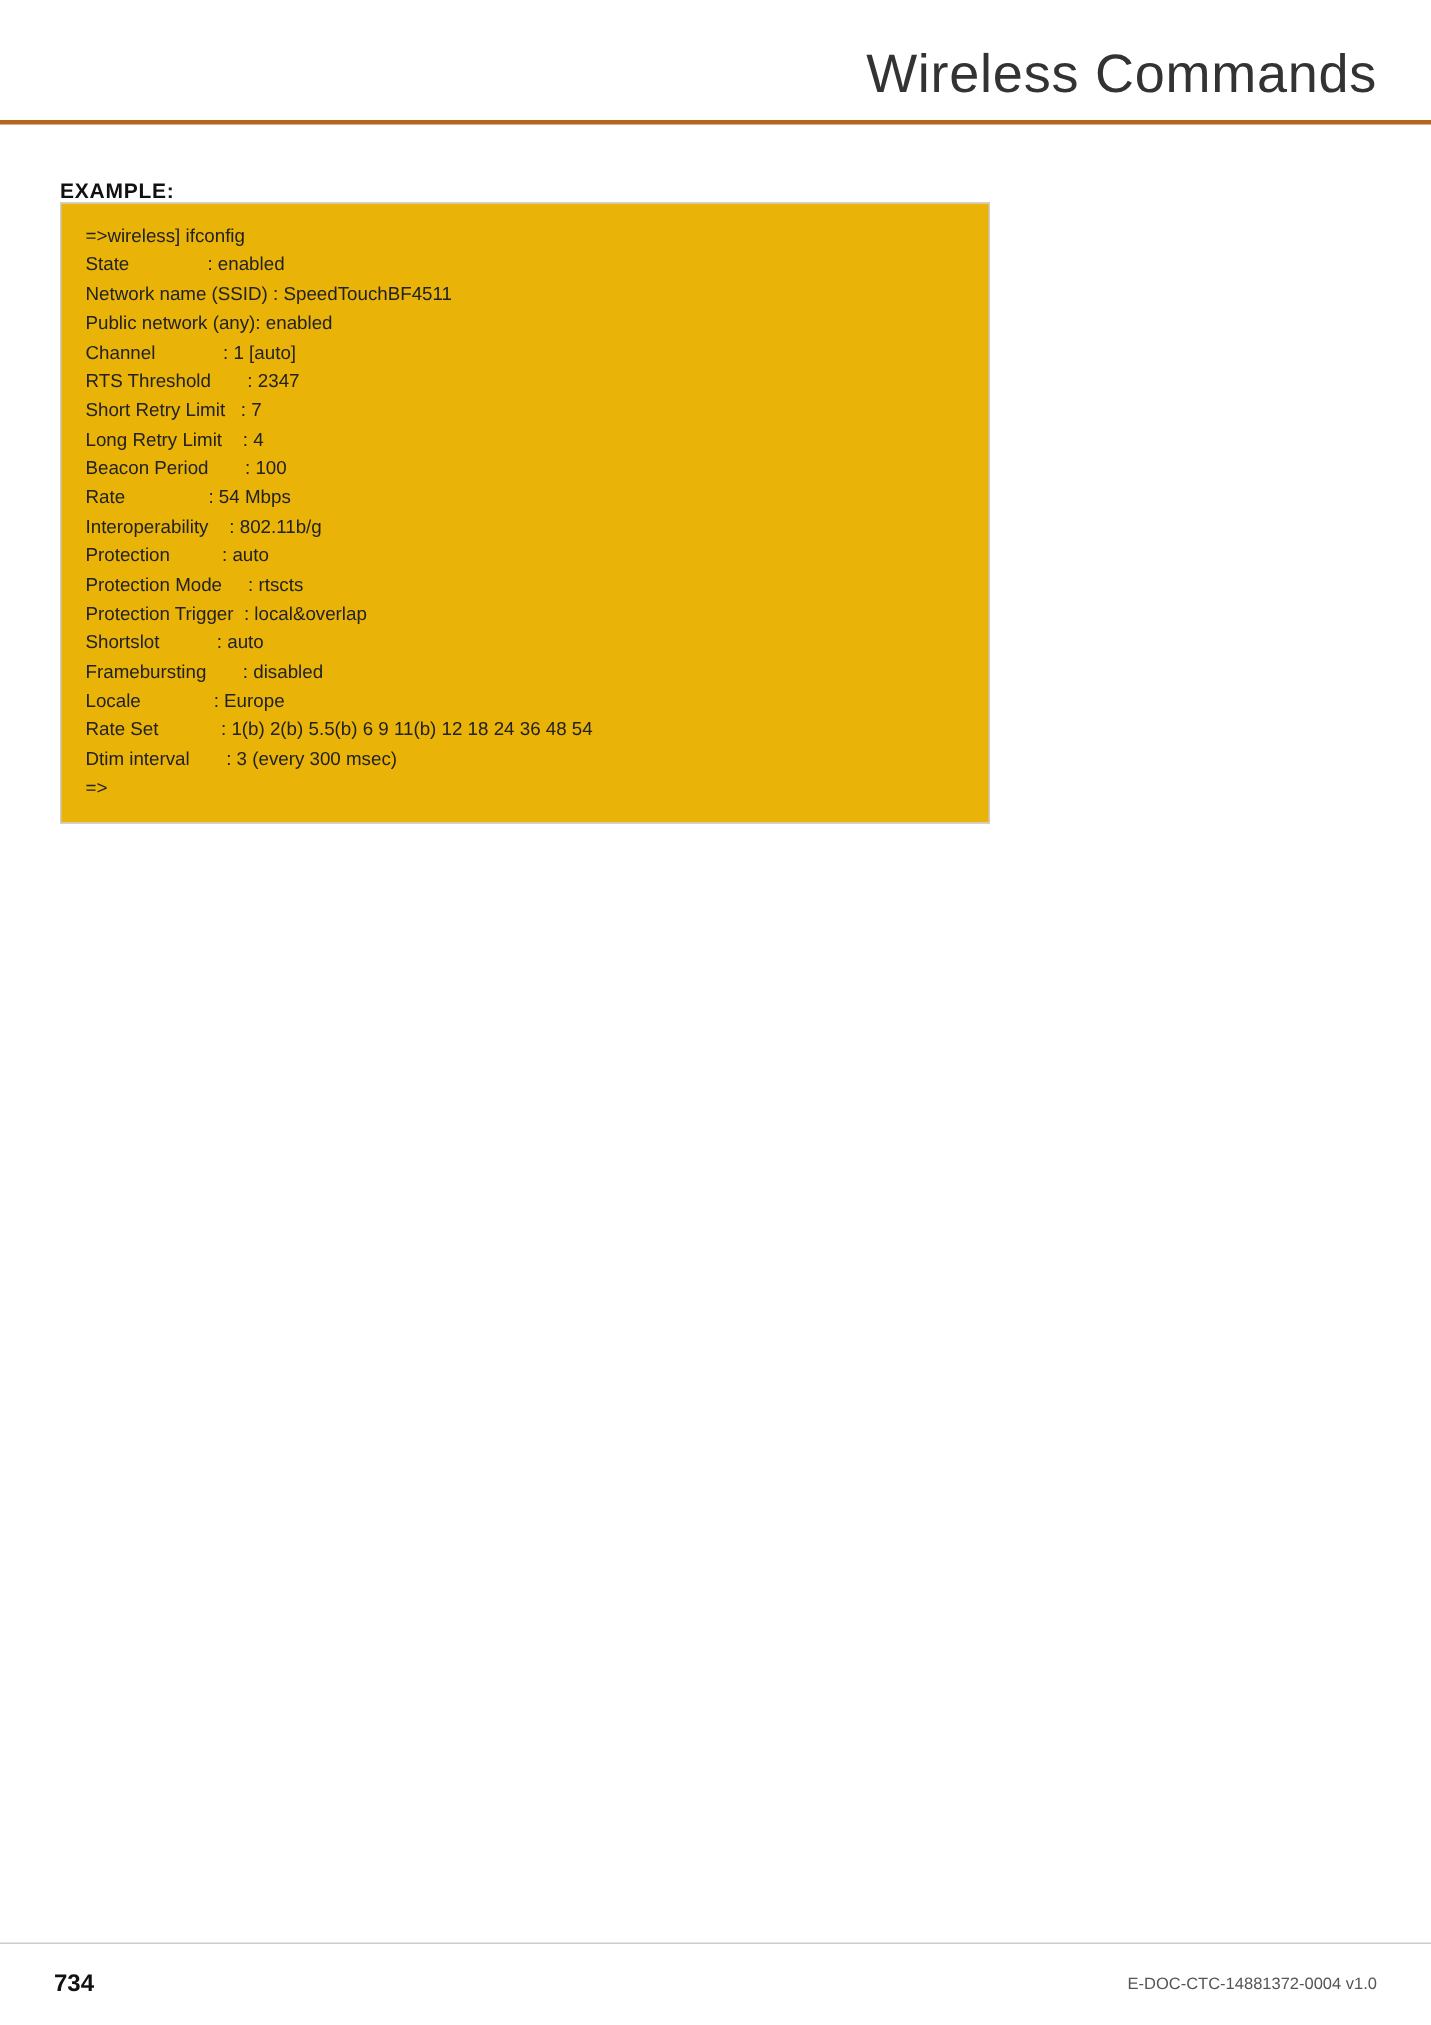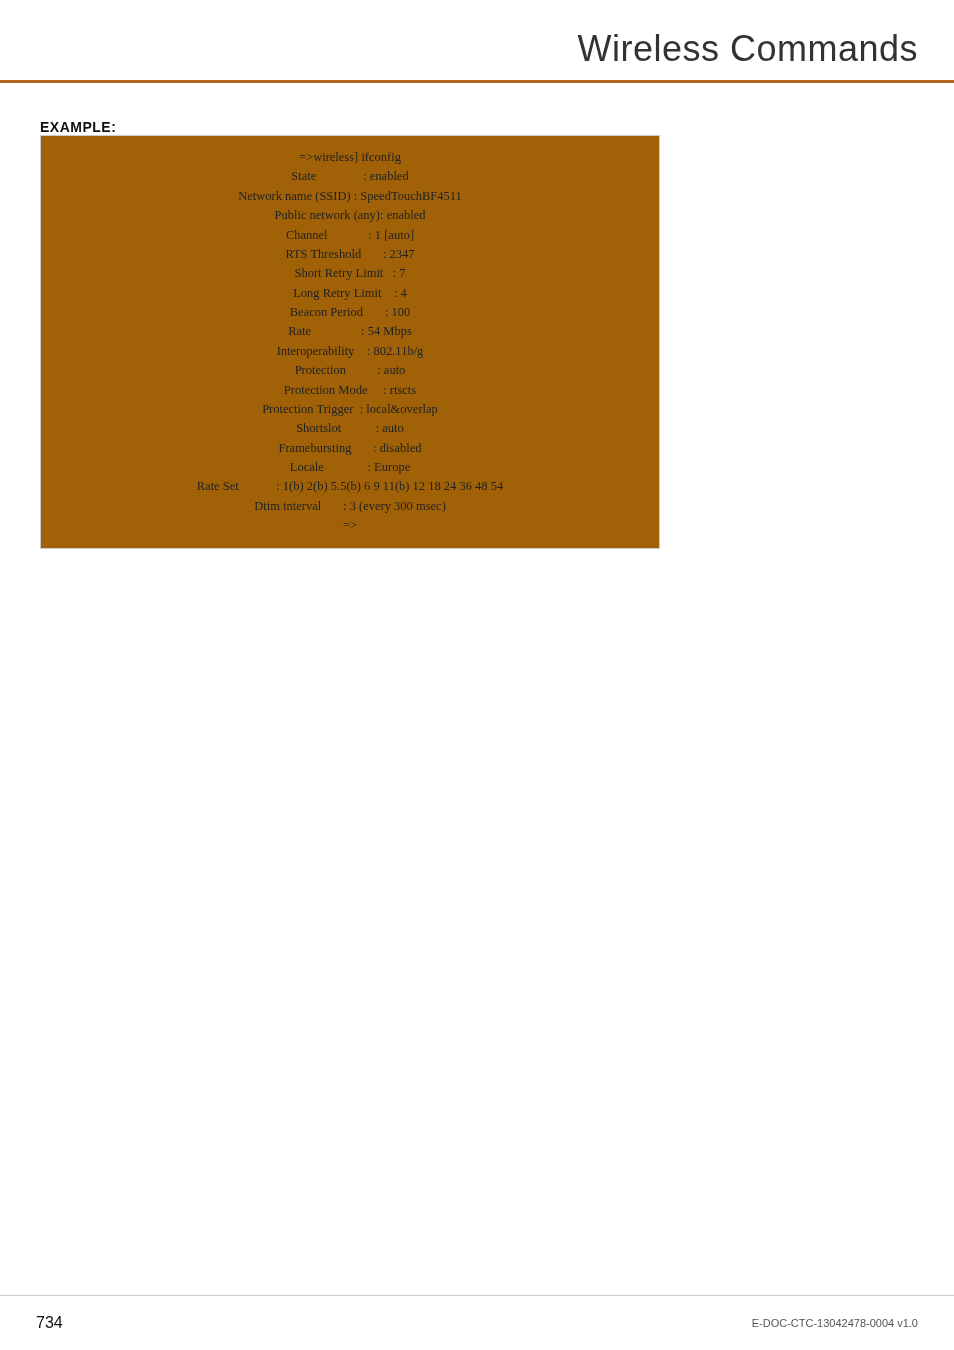--- a/index.html
+++ b/index.html
@@ -48,29 +48,28 @@
     .example-label {
       font-size: 14px;
       font-weight: 900;
       color: #111111;
       letter-spacing: 0.5px;
     }
 
     
     .code-block {
       border: 1px solid #cccccc;
-      background: #a16207;
+      background: #eab308;
       padding: 12px 16px;
-      font-family: Liberation Serif, serif;
+      font-family: Liberation Sans, sans-serif;
       font-size: 12.5px;
       color: #222222;
       line-height: 1.55;
       display: inline-block;
       min-width: 620px;
-      text-align: center;
     }
 
     .code-line {
       white-space: pre;
       display: block;
     }
 
     
     .page-footer {
       position: absolute;
@@ -79,21 +78,21 @@
       right: 0;
       display: flex;
       justify-content: space-between;
       align-items: center;
       padding: 18px 36px;
       border-top: 1px solid #cccccc;
     }
 
     .footer-page-number {
       font-size: 16px;
-      font-weight: 400;
+      font-weight: 700;
       color: #111111;
     }
 
     .footer-doc-id {
       font-size: 11px;
       color: #555555;
     }
   </style>
 </head>
 <body>
@@ -106,14 +105,14 @@
 <div class="page-content">
   <div class="example-label">EXAMPLE:</div>
 
   <div class="code-block" id="code-container">
     
   <span class="code-line">=&gt;wireless] ifconfig</span><span class="code-line">State               : enabled</span><span class="code-line">Network name (SSID) : SpeedTouchBF4511</span><span class="code-line">Public network (any): enabled</span><span class="code-line">Channel             : 1 [auto]</span><span class="code-line">RTS Threshold       : 2347</span><span class="code-line">Short Retry Limit   : 7</span><span class="code-line">Long Retry Limit    : 4</span><span class="code-line">Beacon Period       : 100</span><span class="code-line">Rate                : 54 Mbps</span><span class="code-line">Interoperability    : 802.11b/g</span><span class="code-line">Protection          : auto</span><span class="code-line">Protection Mode     : rtscts</span><span class="code-line">Protection Trigger  : local&amp;overlap</span><span class="code-line">Shortslot           : auto</span><span class="code-line">Framebursting       : disabled</span><span class="code-line">Locale              : Europe</span><span class="code-line">Rate Set            : 1(b) 2(b) 5.5(b) 6 9 11(b) 12 18 24 36 48 54</span><span class="code-line">Dtim interval       : 3 (every 300 msec)</span><span class="code-line">=&gt;</span></div>
 </div>
 
 <div class="page-footer">
   <span class="footer-page-number">734</span>
-  <span class="footer-doc-id">E-DOC-CTC-13042478-0004 v1.0</span>
+  <span class="footer-doc-id">E-DOC-CTC-14881372-0004 v1.0</span>
 </div>
 
 </body></html>

